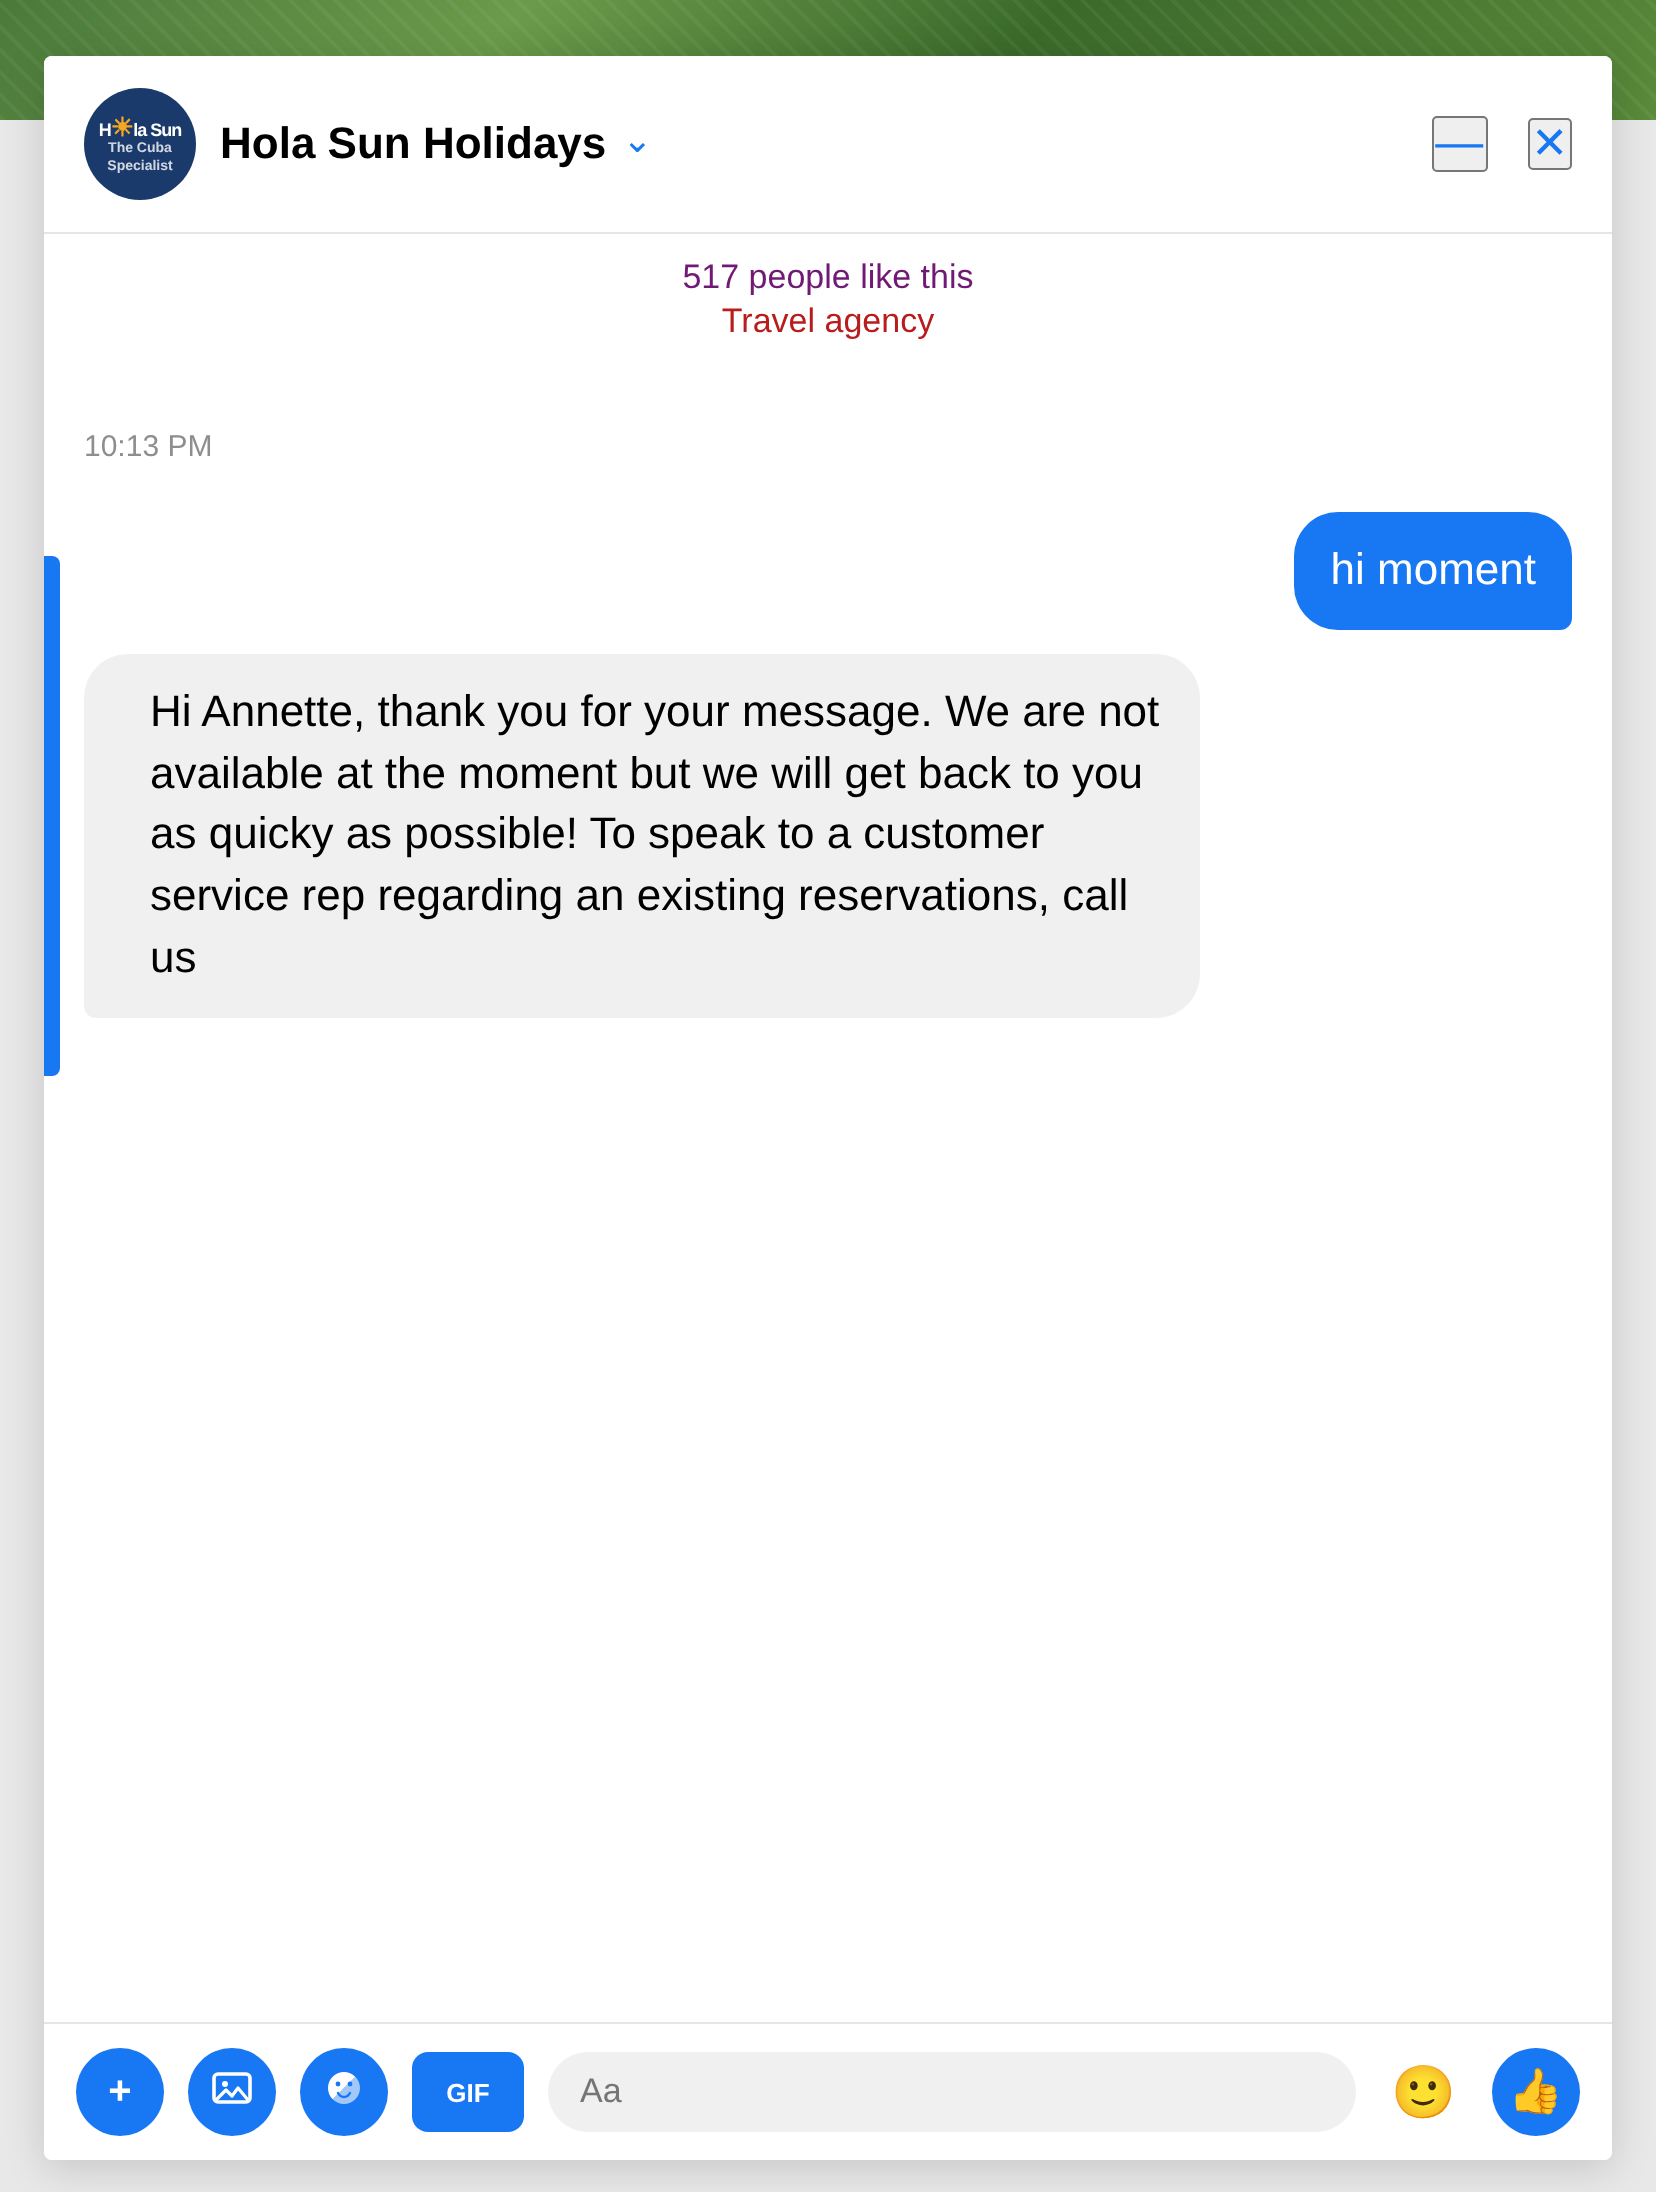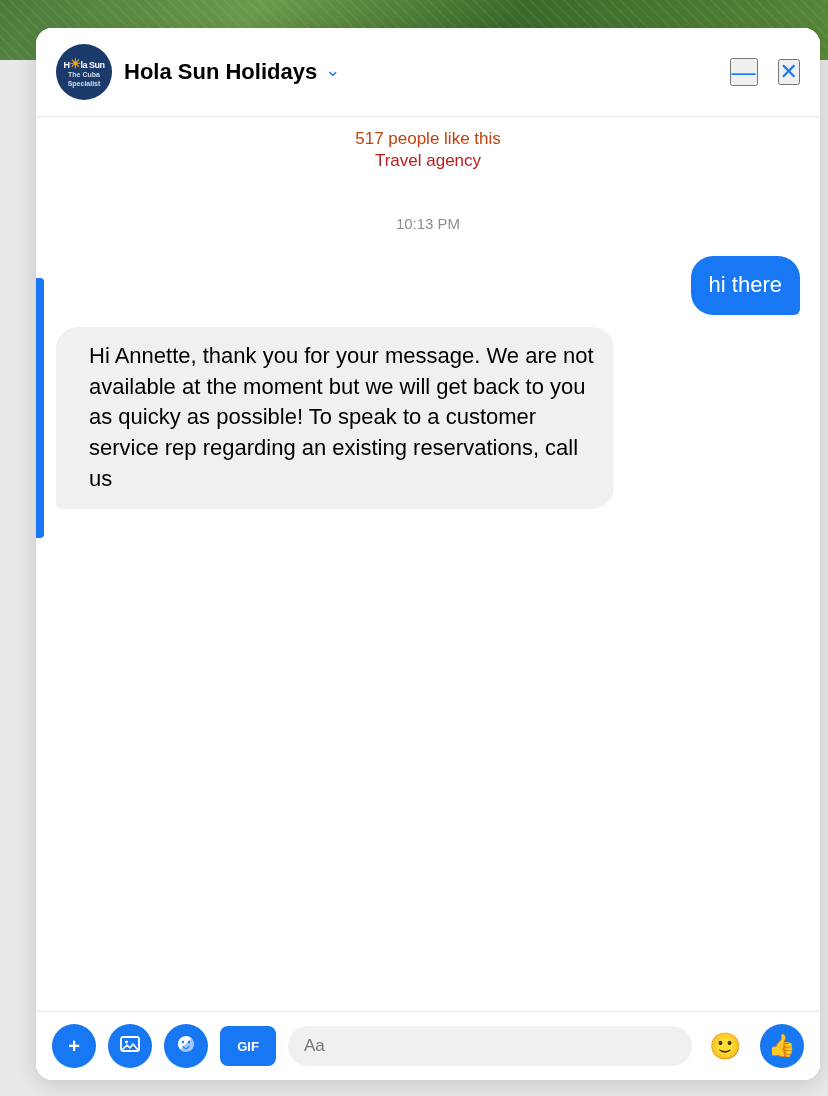--- a/index.html
+++ b/index.html
@@ -34,26 +34,25 @@
       background: repeating-linear-gradient(45deg, rgba(255,255,255,0.05) 0px, rgba(255,255,255,0.05) 2px, transparent 2px, transparent 8px);
     }
 
     .chat-window {
       position: absolute;
       top: 28px;
       left: 22px;
       width: 784px;
       height: 1052px;
       background: #ffffff;
-      border-radius: 16px;
+      border-radius: 4px;
       box-shadow: 0 4px 20px rgba(0,0,0,0.15);
       display: flex;
       flex-direction: column;
       overflow: hidden;
-      margin-left: 14px;
     }
 
     
     .chat-header {
       display: flex;
       align-items: center;
       padding: 16px 20px;
       border-bottom: 1px solid #e5e5e5;
       background: #ffffff;
       flex-shrink: 0;
@@ -126,42 +125,41 @@
 
     
     .chat-subheader {
       padding: 12px 20px 8px;
       text-align: center;
       flex-shrink: 0;
     }
 
     .likes-text {
       font-size: 17px;
-      color: #c2410c;
+      color: #701a75;
       display: block;
       margin-bottom: 2px;
     }
 
     .category-text {
       font-size: 17px;
       color: #b91c1c;
       display: block;
     }
 
     
     .messages-area {
       flex: 1;
       padding: 16px 20px;
       overflow-y: auto;
       display: flex;
       flex-direction: column;
     }
 
     .timestamp {
-      text-align: center;
       color: #8e8e8e;
       font-size: 15px;
       margin: 20px 0 24px;
     }
 
     .message-row {
       display: flex;
       margin-bottom: 12px;
     }
 
@@ -316,21 +314,21 @@
   <div class="chat-subheader">
     <span class="likes-text">517 people like this</span>
     <span class="category-text">Travel agency</span>
   </div>
 
   <div class="messages-area">
 
     <div class="timestamp">10:13 PM</div>
 
     <div class="message-row outgoing">
-      <div class="message-bubble outgoing">hi there</div>
+      <div class="message-bubble outgoing">hi moment</div>
     </div>
 
     <div class="message-row incoming">
       <div class="message-bubble incoming">Hi Annette, thank you for your message. We are not available at the moment but we will get back to you as quicky as possible! To speak to a customer service rep regarding an existing reservations, call us</div>
     </div>
 
   </div>
 
   <div class="sidebar-accent"></div>
 

